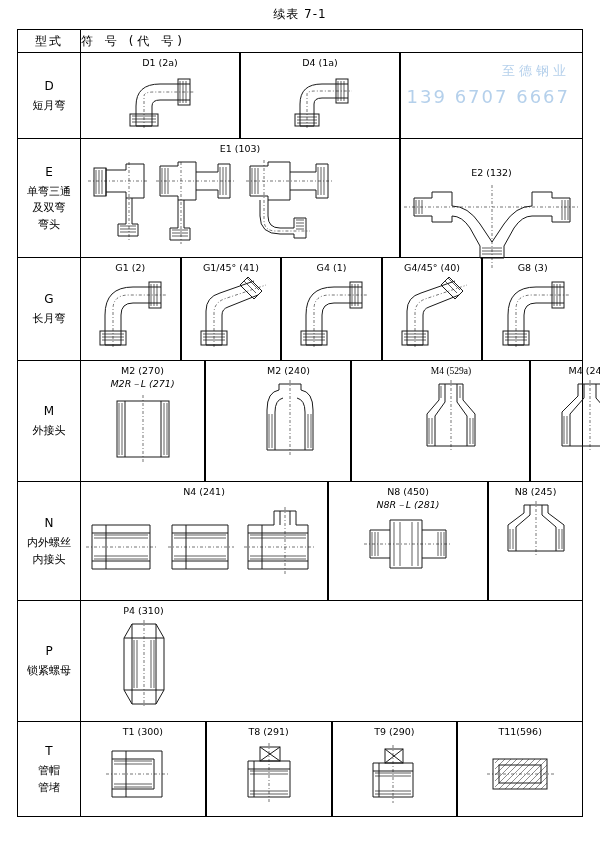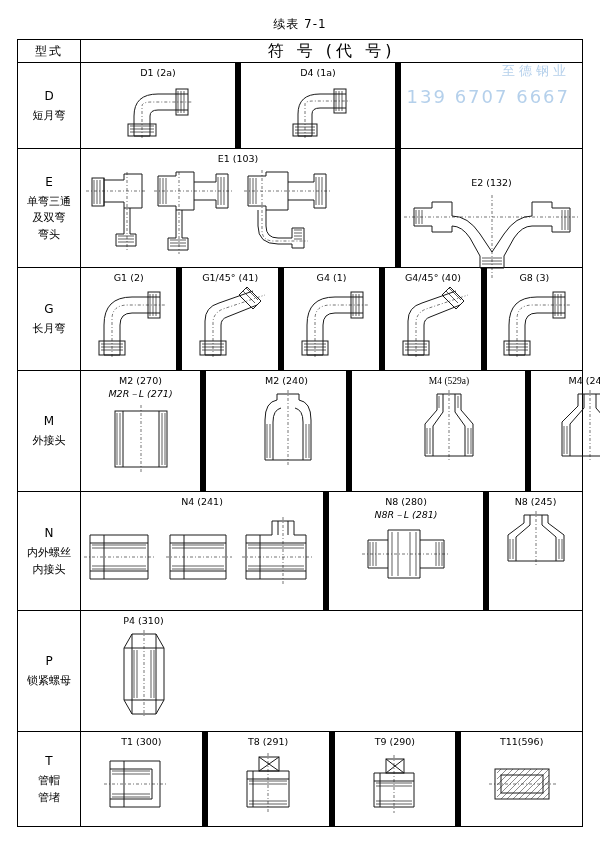--- a/index.html
+++ b/index.html
@@ -18,21 +18,21 @@
   .page {
     position: relative;
     width: 600px;
     height: 863px;
     box-sizing: border-box;
   }
   .caption {
     text-align: center;
     font-size: 12px;
     letter-spacing: 1px;
-    padding-top: 16px;
+    padding-top: 6px;
     padding-bottom: 6px;
   }
   table.main {
     border-collapse: collapse;
     width: 566px;
     margin: 0 auto;
     table-layout: fixed;
     border-radius: 20px;
   }
   table.main td {
@@ -41,22 +41,21 @@
     padding: 0;
   }
   .hdr-type {
     width: 62px;
     text-align: center;
     font-size: 12px;
     height: 22px;
     letter-spacing: 2px;
   }
   .hdr-sym {
-    text-align: center;
-    font-size: 16px;
+    font-size: 12px;
     letter-spacing: 4px;
     height: 22px;
   }
   .typecell {
     width: 62px;
     text-align: center;
     font-size: 11px;
     line-height: 1.5;
   }
   .typecell .letter {
@@ -83,21 +82,21 @@
     display: block;
     margin: 0 auto;
   }
   .subrow {
     display: flex;
     width: 100%;
   }
   .subcell {
     flex: 1 1 0;
     text-align: center;
-    border-right: 6px solid #000000;
+    border-right: 2px solid #000000;
     box-sizing: border-box;
   }
   .subcell:last-child { border-right: none; }
   .subcell.nb { border-right: none; }
   .watermark {
     position: absolute;
     right: 30px;
     top: 60px;
     text-align: right;
     color: #a8c8e8;
@@ -380,21 +379,21 @@
                 </g>
                 <g transform="translate(160,6)">
                   <path class="st" d="M4 20 L30 20 L30 6 L52 6 L52 20 L64 20 L64 64 L4 64 Z"></path>
                   <path class="st" d="M4 28 L64 28 M4 56 L64 56 M18 20 L18 64 M36 6 L36 20 M46 6 L46 20"></path>
                   <path class="stt" d="M6 30 L62 30 M6 33 L62 33 M6 54 L62 54 M6 51 L62 51"></path>
                   <path class="dash" d="M0 42 L70 42 M41 2 L41 70"></path>
                 </g>
               </svg>
             </div>
             <div class="subcell" style="flex:0 0 160px;">
-              <div class="label">N8 (280)</div>
+              <div class="label">N8 (450)</div>
               <div class="label2">N8R－L (281)</div>
               <svg class="art" width="96" height="66" viewBox="0 0 96 66">
                 <path class="st" d="M10 18 L30 18 L30 8 L62 8 L62 18 L86 18 L86 46 L62 46 L62 56 L30 56 L30 46 L10 46 Z"></path>
                 <path class="st" d="M30 18 L30 46 M62 18 L62 46"></path>
                 <path class="stt" d="M12 20 L12 44 M15 20 L15 44 M18 20 L18 44 M78 20 L78 44 M81 20 L81 44 M84 20 L84 44"></path>
                 <path class="stt" d="M34 10 L34 54 M40 10 L40 54 M52 10 L52 54 M58 10 L58 54"></path>
                 <path class="dash" d="M4 32 L92 32"></path>
               </svg>
             </div>
             <div class="subcell nb" style="flex:1 1 auto;">

